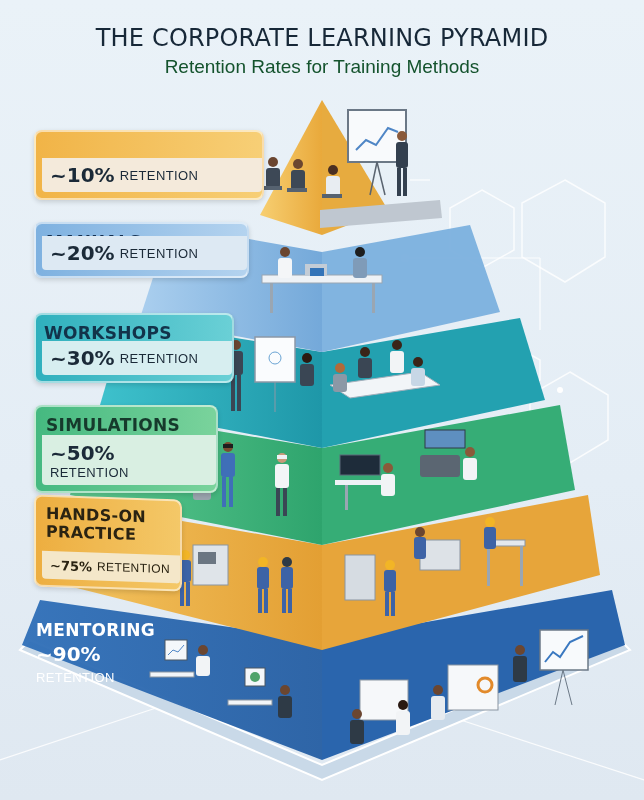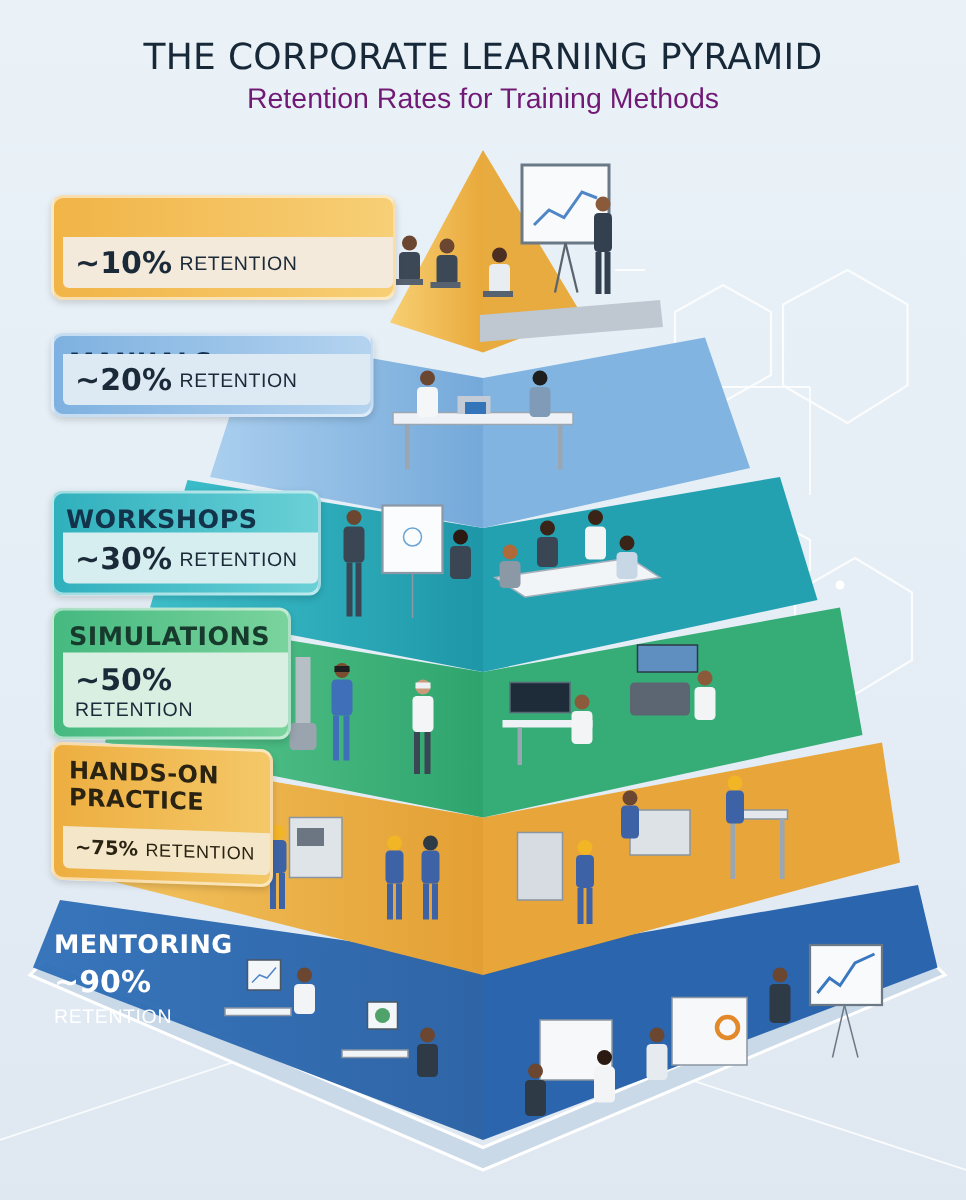--- a/index.html
+++ b/index.html
@@ -9,21 +9,21 @@
     background: linear-gradient(180deg, #eaf2f8 0%, #e4edf5 60%, #dfe8f1 100%);
     position: relative;
     color: #1b2a38;
   }
   .header { position: absolute; top: 24px; left: 0; width: 644px; text-align: center; }
   .title {
     font-family: "DejaVu Sans", sans-serif;
     font-weight: normal; font-size: 24px; letter-spacing: 0.2px;
     color: #172838;
   }
-  .subtitle { margin-top: 4px; font-size: 19px; color: #701a75; }
+  .subtitle { margin-top: 4px; font-size: 19px; color: #14532d; }
   .scene { position: absolute; left: 0; top: 0; width: 644px; height: 800px; }
 
   .label {
     position: absolute; left: 34px; border-radius: 8px;
     border: 2px solid rgba(255,255,255,0.55);
     box-shadow: 0 2px 5px rgba(0,0,0,0.15);
   }
   .label .name {
     font-family: "DejaVu Sans", sans-serif; font-weight: bold;
     font-size: 17px; letter-spacing: 0.3px; padding: 8px 0 0 30px;
@@ -37,25 +37,25 @@
   .ret .word { font-size: 13px; letter-spacing: 0.4px; }
 
   .l-pres { top: 130px; width: 230px; height: 70px; background: linear-gradient(90deg,#f1b447,#f7cf76); }
   .l-pres .ret { background: #f4eadb; color: #1b2a38; }
   .l-pres .name { color: #1b2733; }
 
   .l-man { top: 222px; width: 215px; height: 56px; background: linear-gradient(90deg,#7eb1e0,#b4d3ef); }
   .l-man .ret { background: #dde9f3; color: #1b2a38; margin-top: 23px; }
   .l-man .name { color: #143153; padding-left: 10px; }
 
-  .l-work { top: 327px; width: 180px; height: 70px; background: linear-gradient(90deg,#2fb0bd,#6ad0d6); }
+  .l-work { top: 313px; width: 200px; height: 70px; background: linear-gradient(90deg,#2fb0bd,#6ad0d6); }
   .l-work .ret { background: #d7eef0; color: #1b2a38; }
   .l-work .name { color: #12334a; padding-left: 8px; }
 
-  .l-sim { top: 405px; width: 160px; height: 88px; background: linear-gradient(90deg,#45b980,#7ad39c); }
+  .l-sim { top: 405px; width: 184px; height: 88px; background: linear-gradient(90deg,#45b980,#7ad39c); }
   .l-sim .ret { background: #d9efe2; height: 50px; flex-direction: column; align-items: flex-start; justify-content: center; gap: 0; color: #1b2a38; }
   .l-sim .name { color: #163a2c; padding-left: 10px; }
 
   .l-hands { top: 497px; width: 148px; height: 92px; background: linear-gradient(90deg,#edae40,#f4c868); transform: skewY(2deg); }
   .l-hands .name { color: #2a2312; padding-left: 10px; font-size: 16px; line-height: 18px; }
   .l-hands .ret { background: #f4e7c9; height: 28px; color: #2a2312; }
   .l-hands .ret .pct { font-size: 13px; }
   .l-hands .ret .word { font-size: 12px; }
 
   .l-ment { top: 600px; left: 22px; width: 150px; height: 100px; background: transparent; border: none; box-shadow: none; }

